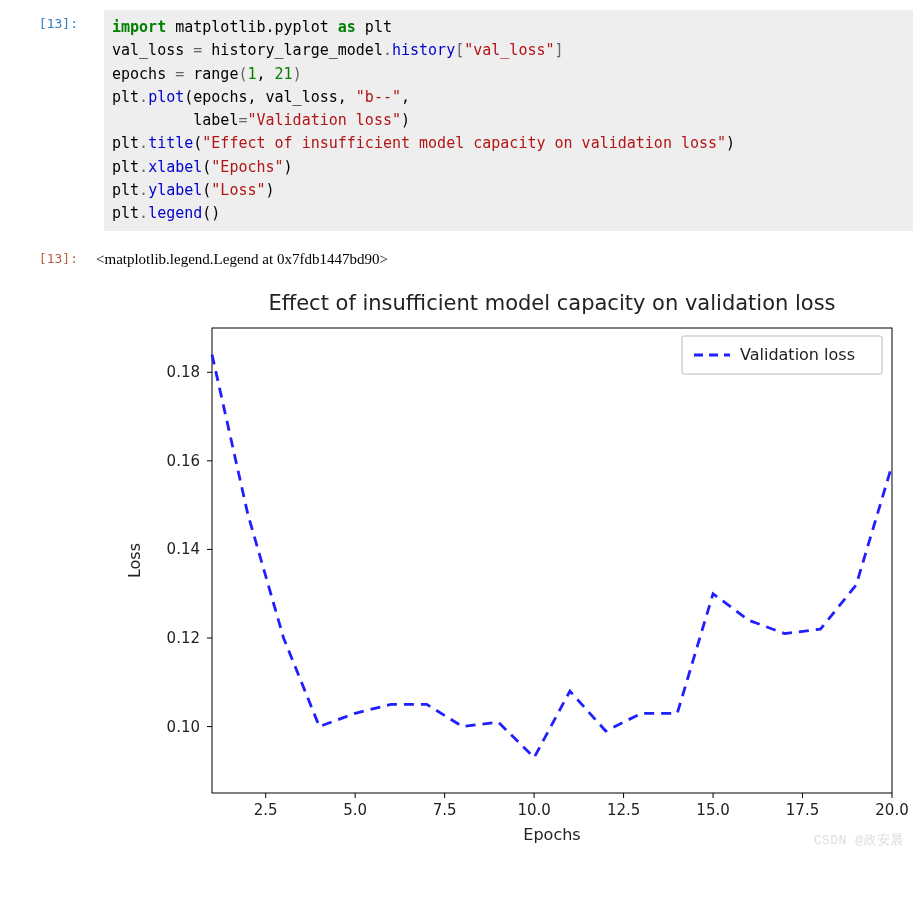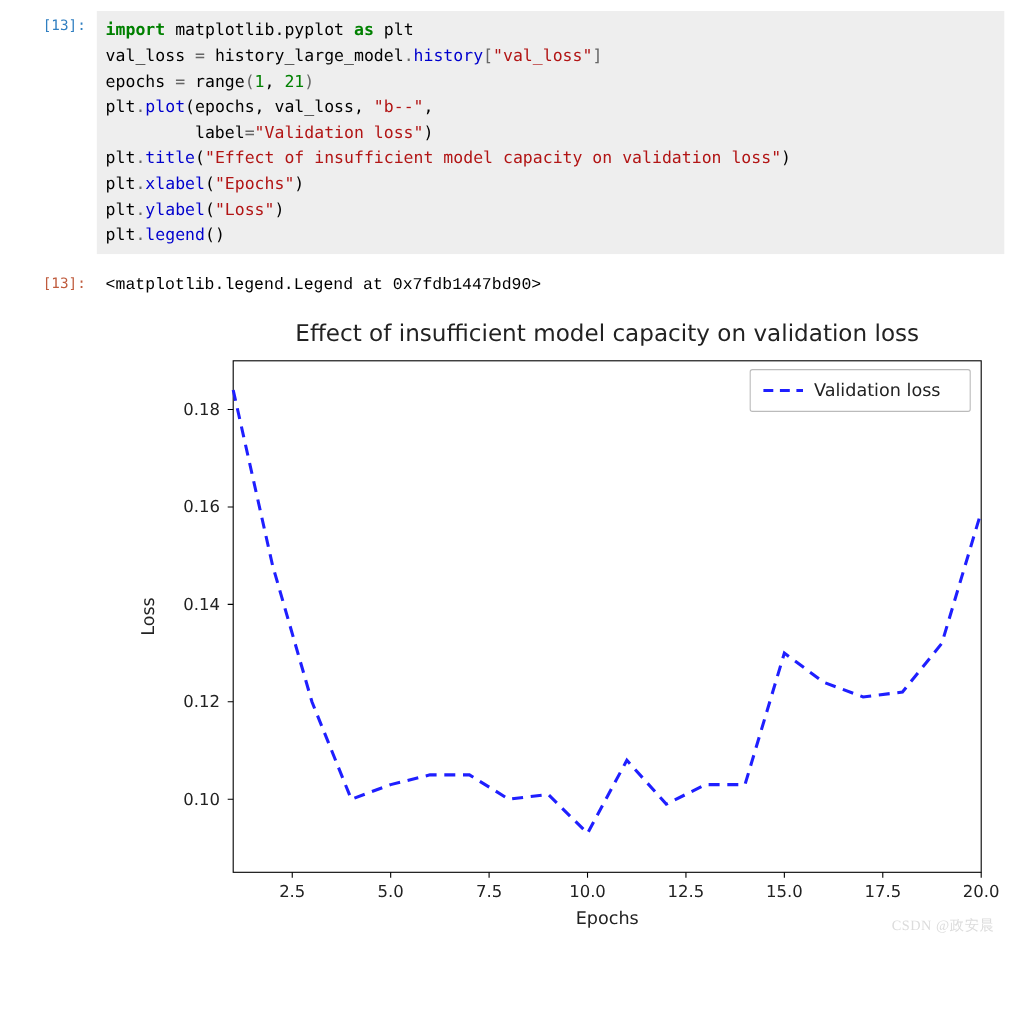--- a/index.html
+++ b/index.html
@@ -31,46 +31,47 @@
   }
   .code-area {
     flex: 1;
     background: #eeeeee;
     padding: 6px 8px;
     font-family: "DejaVu Sans Mono", Menlo, Consolas, monospace;
     font-size: 15px;
     line-height: 1.55;
     white-space: pre;
     overflow: hidden;
+    margin-left: 16px;
   }
   .out-text {
     flex: 1;
     padding: 6px 8px;
-    font-family: Liberation Mono, monospace;
+    font-family: Liberation Serif, serif;
     font-size: 15px;
   }
   .kw { color: #008000; font-weight: bold; }
   .attr { color: #0000cd; }
   .str { color: #b21515; }
   .num { color: #008000; }
   .pun { color: #666; }
 
   .chart-wrap {
     margin-left: 112px;
     width: 790px;
   }
   .watermark {
     position: relative;
     width: 100%;
   }
   .watermark-text {
     position: absolute;
     right: 8px;
     bottom: 2px;
-    font-family: Liberation Serif, serif;
+    font-family: Liberation Mono, monospace;
     font-size: 13px;
     color: #dcdcdc;
     letter-spacing: 0.5px;
   }
 </style>
 </head>
 <body>
 
 <div class="cell">
   <div class="prompt">[13]:</div>

